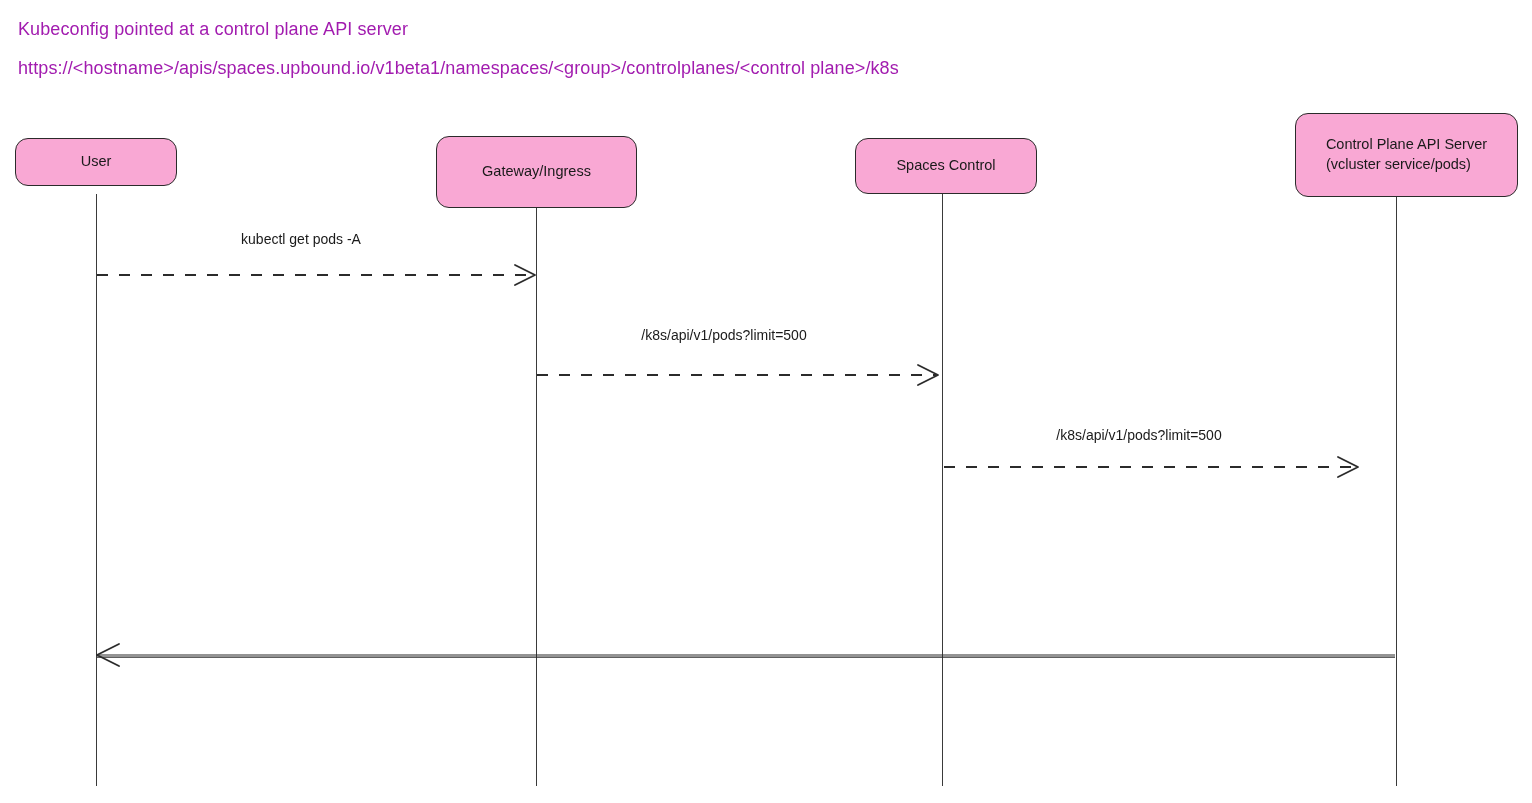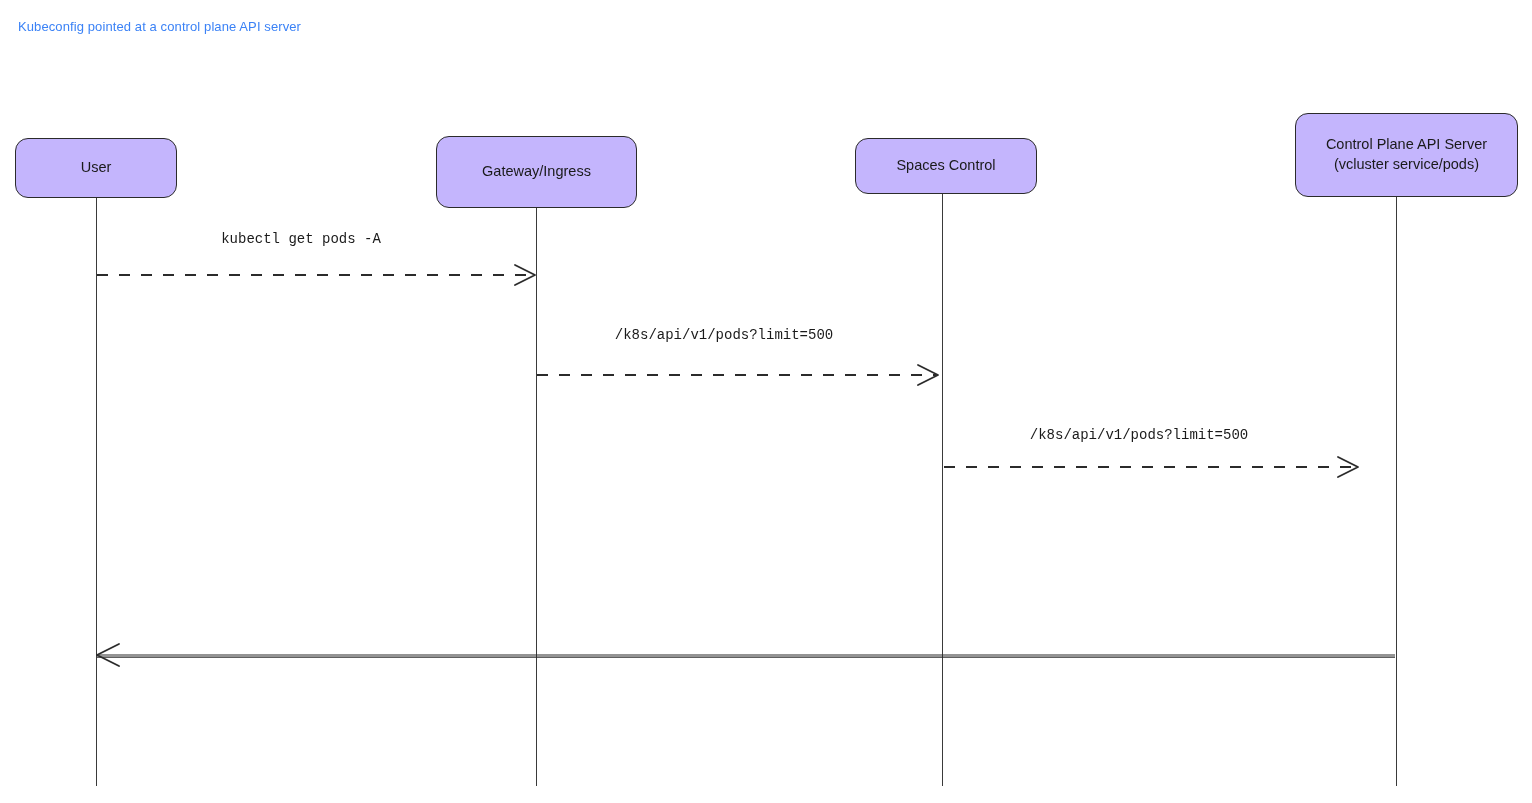--- a/index.html
+++ b/index.html
@@ -21,39 +21,38 @@
   #diagram-canvas {
     position: absolute;
     left: 0;
     top: 0;
     width: 1532px;
     height: 803px;
   }
 
   .hdr-text {
     position: absolute;
-    font-size: 13px;
+    font-size: 18px;
     line-height: 1.2;
-    color: #3b82f6;
+    color: #a21caf;
     white-space: nowrap;
     letter-spacing: 0.1px;
   }
   #header-title { left: 18px; top: 19px; }
   #header-url   { left: 18px; top: 58px; }
 
   .participant {
     position: absolute;
     box-sizing: border-box;
-    background: #c4b5fd;
+    background: #f9a8d4;
     border: 1.4px solid #2b2b2b;
     border-radius: 13px;
     display: flex;
     align-items: center;
     justify-content: center;
-    text-align: center;
     font-size: 14.5px;
     line-height: 1.35;
     color: #1a1a1a;
     z-index: 3;
   }
   .participant .plabel { display: block; white-space: pre-line; }
 
   .lifeline {
     position: absolute;
     width: 0;
@@ -62,40 +61,40 @@
   }
 
   .msg-label {
     position: absolute;
     font-size: 14px;
     line-height: 1.2;
     color: #1a1a1a;
     white-space: nowrap;
     transform: translateX(-50%);
     z-index: 4;
-    font-family: Liberation Mono, monospace;
   }
 
   svg.arrow-layer {
     position: absolute;
     left: 0;
     top: 0;
     width: 1532px;
     height: 803px;
     z-index: 2;
     overflow: visible;
   }
 </style>
 </head>
 <body>
 
 <div id="diagram-canvas">
 
   <div class="hdr-text" id="header-title">Kubeconfig pointed at a control plane API server</div>
 
+  <div class="hdr-text" id="header-url">https://&lt;hostname&gt;/apis/spaces.upbound.io/v1beta1/namespaces/&lt;group&gt;/controlplanes/&lt;control plane&gt;/k8s</div>
 
   <div id="lifelines-group">
       <div class="lifeline" style="left: 96px; top: 194px; height: 592px;"></div>
       <div class="lifeline" style="left: 536px; top: 194px; height: 592px;"></div>
       <div class="lifeline" style="left: 942px; top: 194px; height: 592px;"></div>
       <div class="lifeline" style="left: 1396px; top: 197px; height: 589px;"></div>
     </div>
 
   <svg class="arrow-layer" id="arrow-layer" viewBox="0 0 1532 803" xmlns="http://www.w3.org/2000/svg">
       <g>
@@ -111,21 +110,21 @@
         <path d="M 1338 457 L 1358 467 L 1338 477" fill="none" stroke="#2b2b2b" stroke-width="1.8" stroke-linecap="round" stroke-linejoin="round"></path>
       </g>
       <g>
         <line x1="1395" y1="655" x2="97" y2="655" stroke="#2b2b2b" stroke-width="1.2"></line>
         <line x1="1395" y1="657.2" x2="97" y2="657.2" stroke="#2b2b2b" stroke-width="1.2"></line>
         <path d="M 119 644 L 97 655 L 119 666" fill="none" stroke="#2b2b2b" stroke-width="1.8" stroke-linecap="round" stroke-linejoin="round"></path>
       </g>
     </svg>
 
   <div id="participants-group">
-      <div class="participant" style="left: 15px; top: 138px; width: 162px; height: 60px;">
+      <div class="participant" style="left: 15px; top: 138px; width: 162px; height: 48px;">
         <span class="plabel">User</span>
       </div>
       <div class="participant" style="left: 436px; top: 136px; width: 201px; height: 72px;">
         <span class="plabel">Gateway/Ingress</span>
       </div>
       <div class="participant" style="left: 855px; top: 138px; width: 182px; height: 56px;">
         <span class="plabel">Spaces Control</span>
       </div>
       <div class="participant" style="left: 1295px; top: 113px; width: 223px; height: 84px;">
         <span class="plabel">Control Plane API Server

